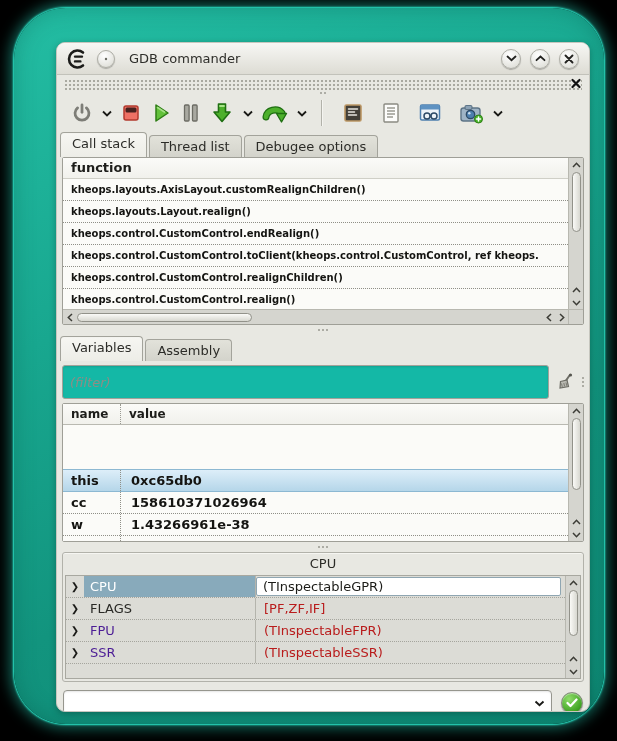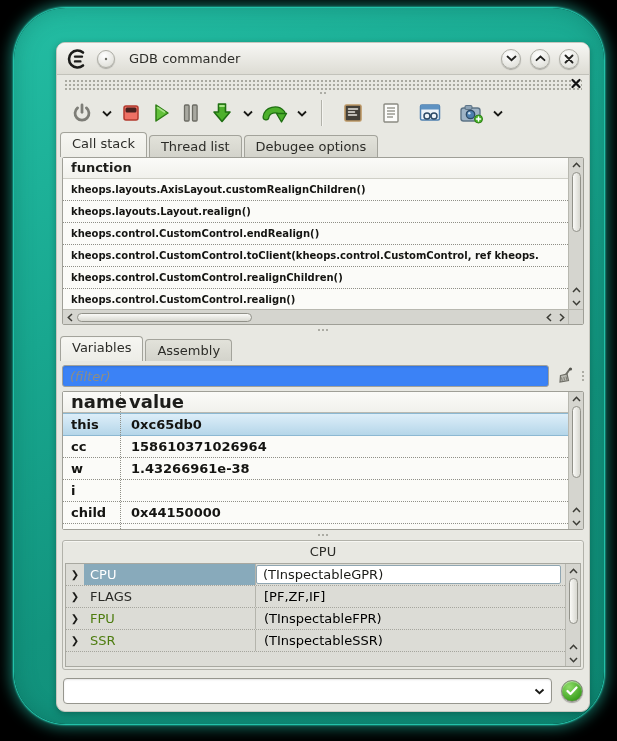--- a/index.html
+++ b/index.html
@@ -84,55 +84,55 @@
     background:linear-gradient(#fafaf7,#d8d8d1); border:1px solid #92928a; }
   .sb-fill { flex:1; }
   .corner { background:#d5d5cf; border-left:1px solid #b8b8b0; border-top:1px solid #b8b8b0; }
 
   
   .splitter { height:10px; flex:none; display:flex; justify-content:center; align-items:center; gap:2px; }
   .splitter i { width:2px; height:2px; background:#98988f; border-radius:50%; display:block; }
 
   
   .filter-row { display:flex; align-items:center; gap:6px; margin:4px 5px 4px 5px; flex:none; }
-  .filter-input { flex:1; height:22px; border:1px solid #a2a29a; border-radius:3px;
-    background:#3b82f6; padding:0 7px; font-size:13px; font-family:"DejaVu Sans", sans-serif;
+  .filter-input { flex:1; height:34px; border:1px solid #a2a29a; border-radius:3px;
+    background:#14b8a6; padding:0 7px; font-size:13px; font-family:"DejaVu Sans", sans-serif;
     color:#2c2c28; box-shadow:inset 0 1px 2px rgba(0,0,0,.12); outline:none; }
   .filter-input::placeholder { font-style:italic; color:#8d8d85; opacity:1; }
   .side-dots { display:flex; flex-direction:column; gap:2px; }
   .side-dots i { width:2px; height:2px; background:#98988f; border-radius:50%; display:block; }
 
   .var-outer { display:grid; grid-template-columns:1fr 15px; height:139px; }
   .var-table { overflow:hidden; background:#fbfbf8; }
-  .var-hrow { display:flex; height:21px; line-height:20px; font-size:18px; color:#1d1d1a;
+  .var-hrow { display:flex; height:21px; line-height:20px; font-size:12px; color:#1d1d1a;
     background:linear-gradient(#fbfbf8,#f1f1ec); border-bottom:1px solid #b9b9b1; }
   .var-hname { width:58px; padding:0 8px; border-right:1px dotted #9a9a92; }
   .var-hval { flex:1; padding:0 8px; }
   .var-row { display:flex; height:22px; line-height:21px; font-size:13px; color:#141411;
     border-bottom:1px dotted #8f8f87; }
   .var-name { width:58px; padding:0 8px; border-right:1px dotted #8f8f87; white-space:nowrap; }
   .var-val { flex:1; padding:0 10px; white-space:nowrap; overflow:hidden; }
   .var-row.selected { background:linear-gradient(#ddeef9,#b5d6e9);
-    border-top:1px solid #8cb8d2; border-bottom:1px solid #8cb8d2; height:23px; }
+    border-top:1px solid #8cb8d2; border-bottom:1px solid #8cb8d2; height:23px;margin-top:44px; }
 
   
   .cpu-box { margin:0 5px; flex:none; border:1px solid #b2b2aa; border-radius:3px;
     background:#e8e8e2; box-shadow:inset 0 1px 0 #f6f6f2; }
   .cpu-title { text-align:center; font-size:13px; color:#2c2c28; height:22px; line-height:22px; }
   .cpu-outer { display:grid; grid-template-columns:1fr 15px; height:104px; margin:0 2px 2px 2px;
     border:1px solid #a8a8a0; background:#dededa; }
   .cpu-table { overflow:hidden; background:#dcdcd6; }
   .cpu-row { display:flex; align-items:center; height:22px; font-size:13px;
     border-bottom:1px dotted #a5a59d; }
   .cpu-arrow { width:18px; text-align:center; font-size:10px; font-weight:bold; color:#1a1a17; flex:none; }
   .cpu-name { width:172px; padding:0 6px; height:100%; line-height:21px; color:#2a2a26;
     border-right:1px solid #b4b4ac; white-space:nowrap; flex:none; }
-  .cpu-val { flex:1; padding:0 8px; color:#000000; white-space:nowrap; overflow:hidden; }
+  .cpu-val { flex:1; padding:0 8px; color:#b91c1c; white-space:nowrap; overflow:hidden; }
   .cpu-row.selected .cpu-name { background:#88aabb; color:#ffffff; }
-  .cpu-row.disabled .cpu-name { color:#4d7c0f; }
+  .cpu-row.disabled .cpu-name { color:#4c1d95; }
   .cpu-editor { flex:1; margin:1px 4px 1px 0; height:19px; line-height:18px; background:#ffffff;
     border:1px solid #8fa6b2; border-radius:2px; padding:0 6px; color:#1c1c18; white-space:nowrap; }
 
   
   .cmd-row { flex:none; display:flex; align-items:center; gap:9px; padding:8px 6px 0 6px; }
   .combobox { flex:1; height:26px; background:#ffffff; border:1px solid #96968e;
     border-radius:4px; display:flex; align-items:center; box-shadow:inset 0 1px 2px rgba(0,0,0,.1); }
   .combo-input { flex:1; border:none; outline:none; background:transparent; height:22px;
     padding:0 8px; font-size:13px; font-family:"DejaVu Sans", sans-serif; }
   .combo-btn { width:24px; height:100%; display:flex; align-items:center; justify-content:center; }

